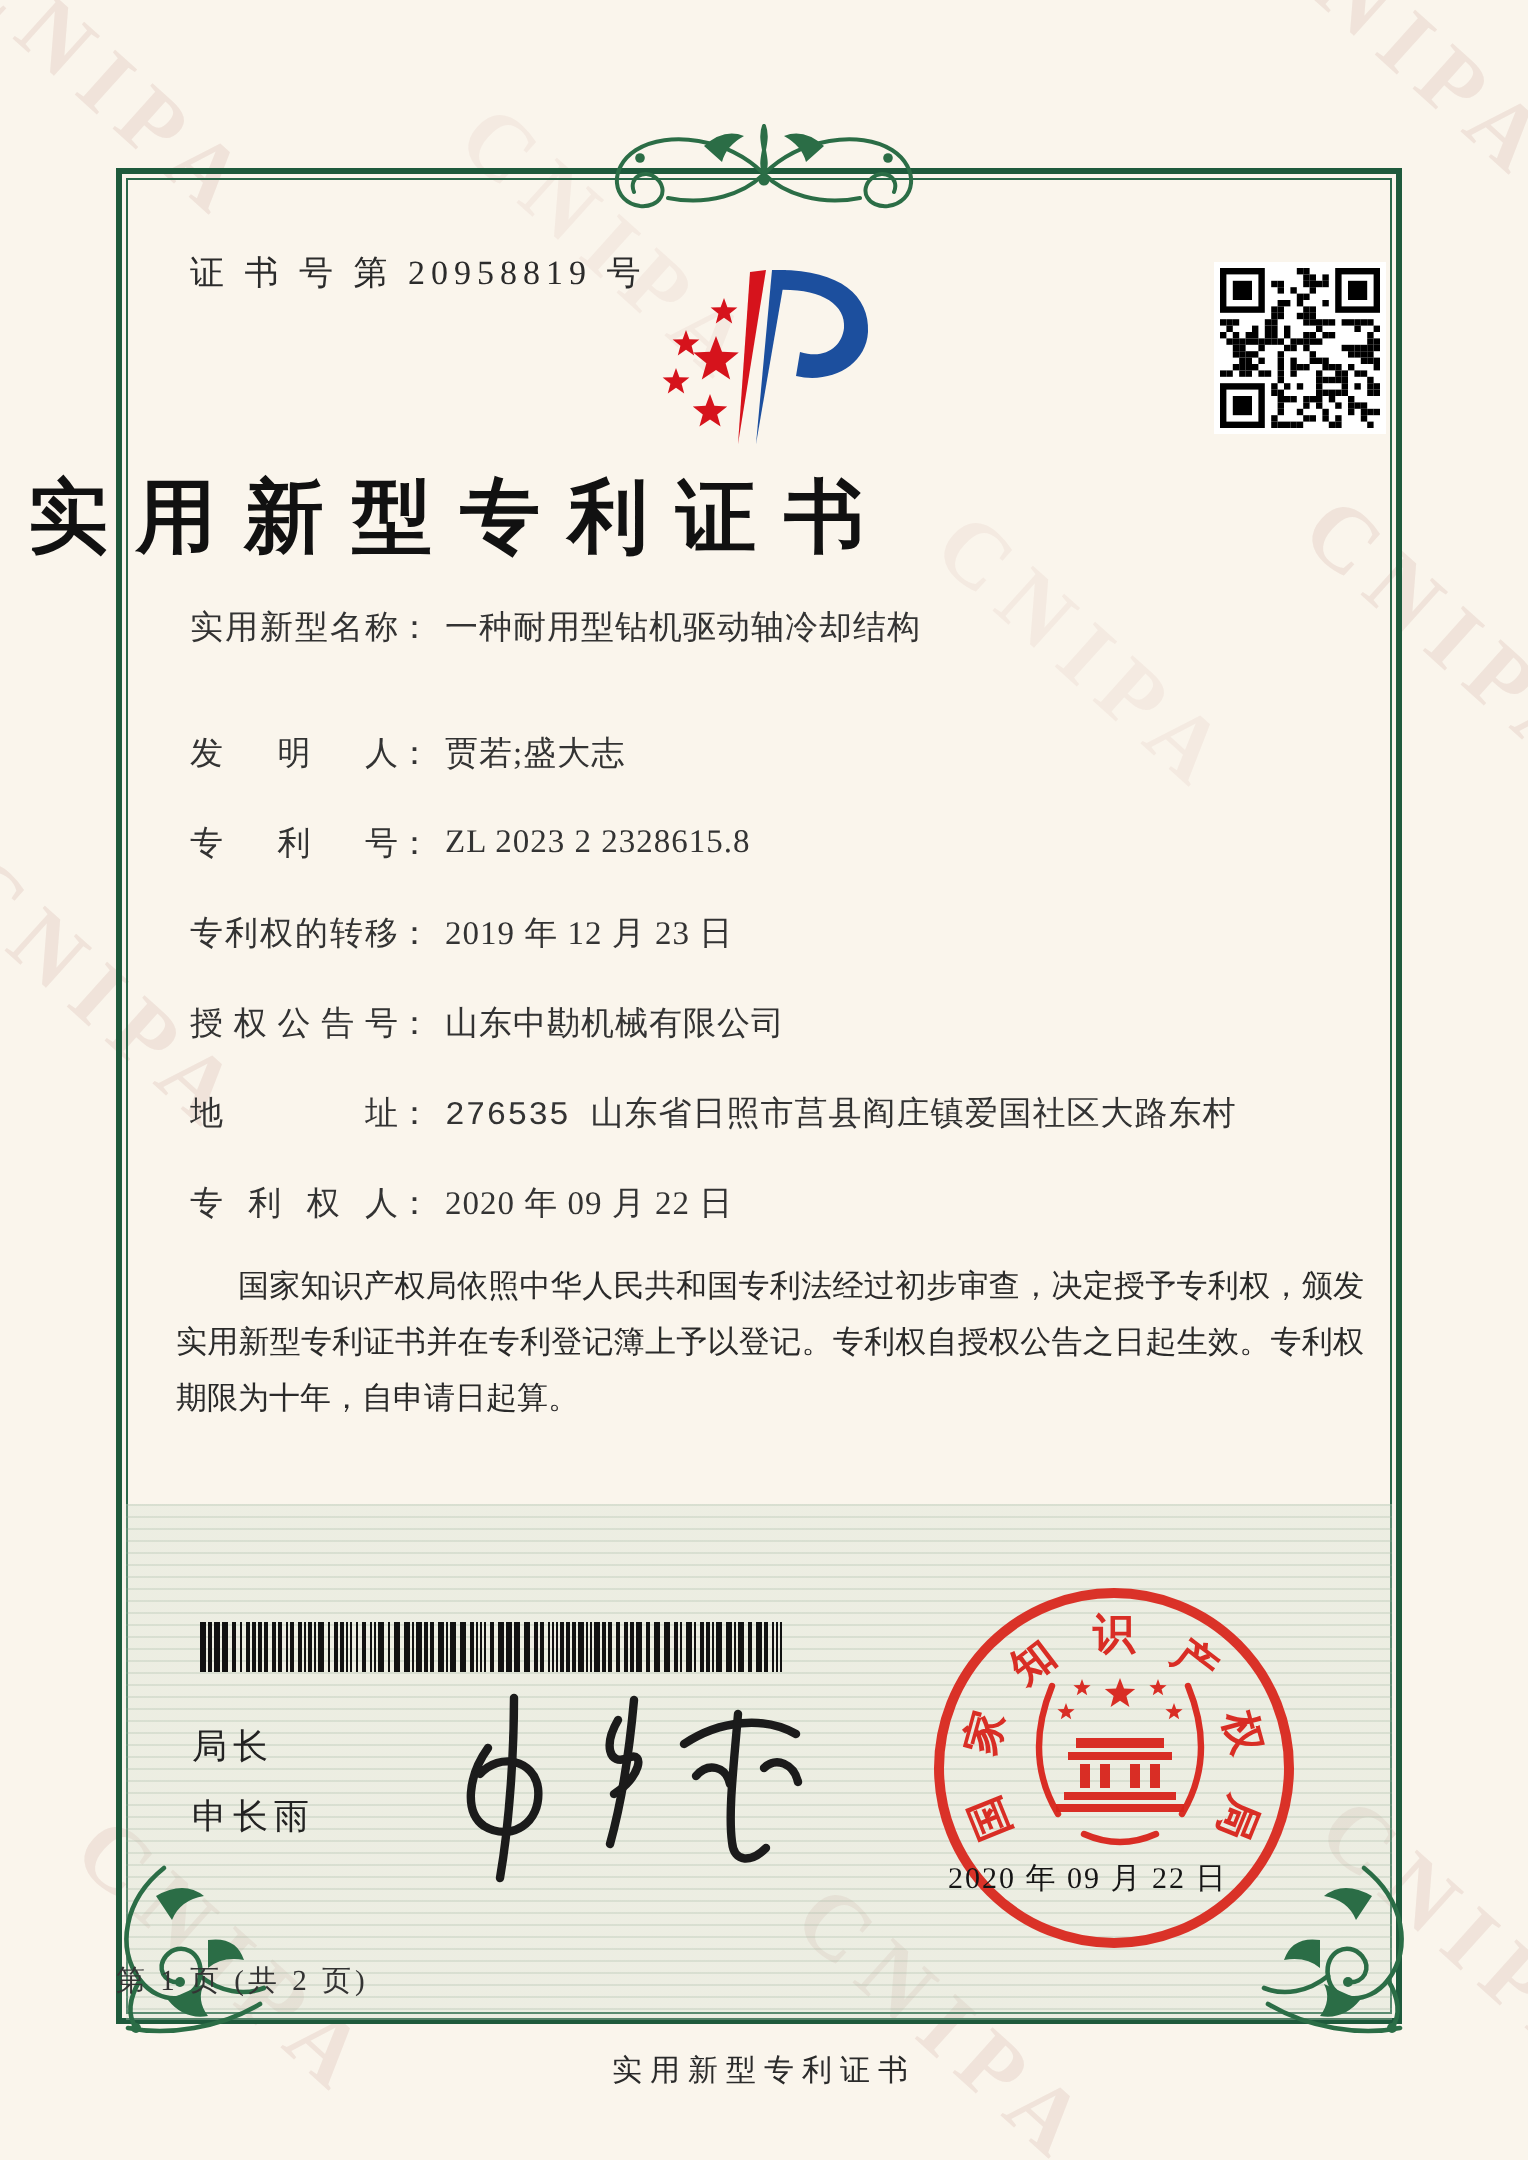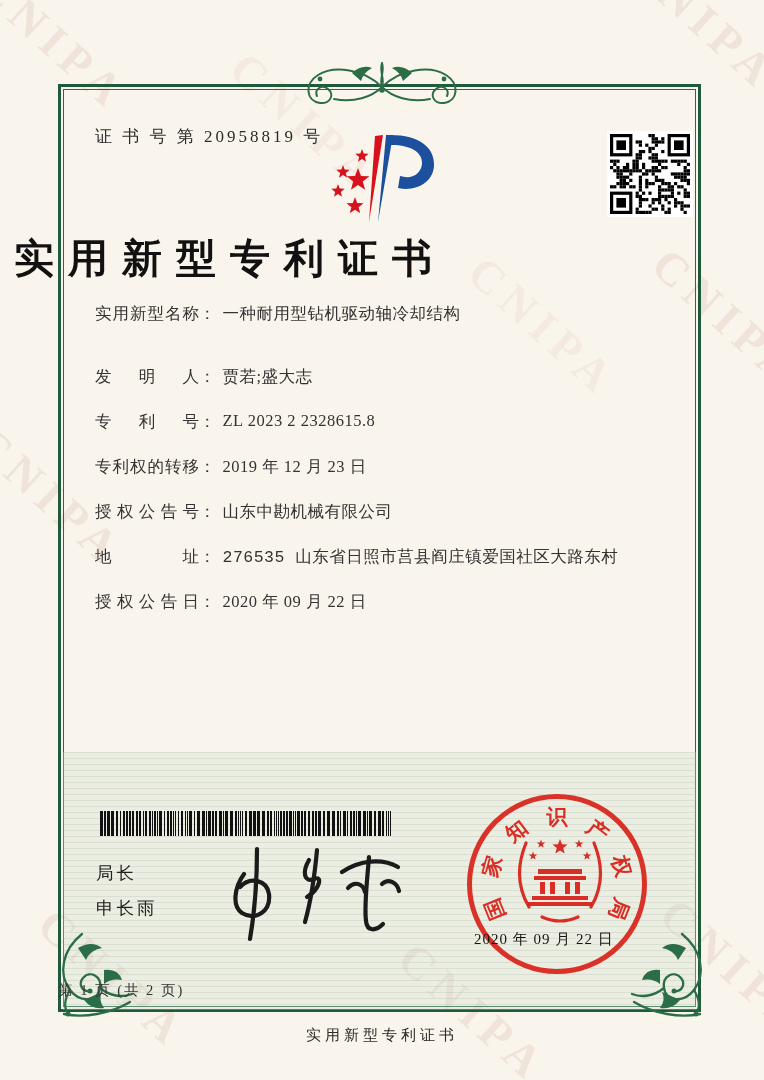--- a/index.html
+++ b/index.html
@@ -422,24 +422,25 @@
 <div class="field-row fr3">
   <span class="f-label">专利权的转移</span><span class="f-colon">：</span><span class="f-value">2019 年 12 月 23 日</span>
 </div>
 <div class="field-row fr4">
   <span class="f-label">授权公告号</span><span class="f-colon">：</span><span class="f-value">山东中勘机械有限公司</span>
 </div>
 <div class="field-row fr5">
   <span class="f-label">地址</span><span class="f-colon">：</span><span class="f-value">276535 山东省日照市莒县阎庄镇爱国社区大路东村</span>
 </div>
 <div class="field-row fr6">
-  <span class="f-label">授权公告日</span><span class="f-colon">：</span><span class="f-value">2020 年 09 月 22 日</span>
+  <span class="f-label">专利权人</span><span class="f-colon">：</span><span class="f-value">2020 年 09 月 22 日</span>
 </div>
 
 <div class="body-text">
+  <p>国家知识产权局依照中华人民共和国专利法经过初步审查，决定授予专利权，颁发实用新型专利证书并在专利登记簿上予以登记。专利权自授权公告之日起生效。专利权期限为十年，自申请日起算。</p>
 </div>
 
 <div class="barcode" id="barcode">
     <div style="width: 3px; background: rgb(17, 17, 17); margin-right: 1px;"></div>
     <div style="width: 2px; background: rgb(17, 17, 17); margin-right: 1px;"></div>
     <div style="width: 3px; background: rgb(17, 17, 17); margin-right: 1px;"></div>
     <div style="width: 3px; background: rgb(17, 17, 17); margin-right: 2px;"></div>
     <div style="width: 2px; background: rgb(17, 17, 17); margin-right: 2px;"></div>
     <div style="width: 1px; background: rgb(17, 17, 17); margin-right: 2px;"></div>
     <div style="width: 2px; background: rgb(17, 17, 17); margin-right: 1px;"></div>

